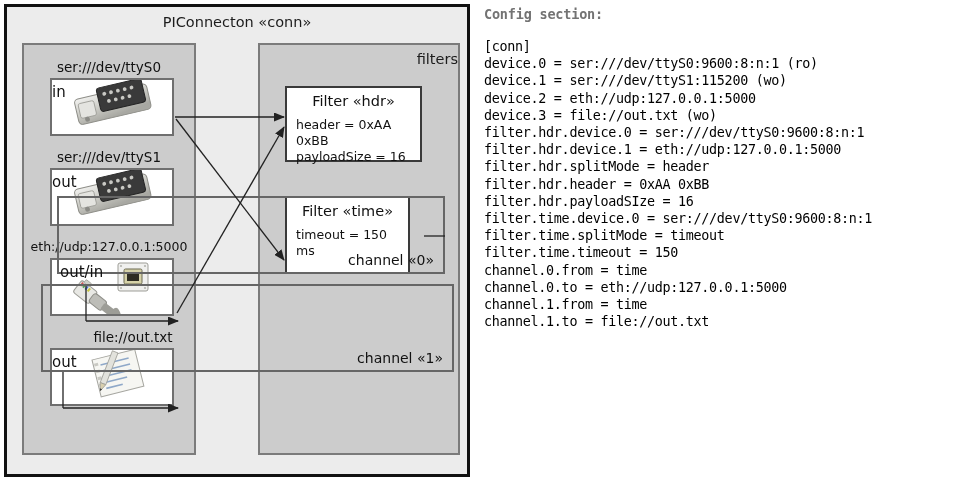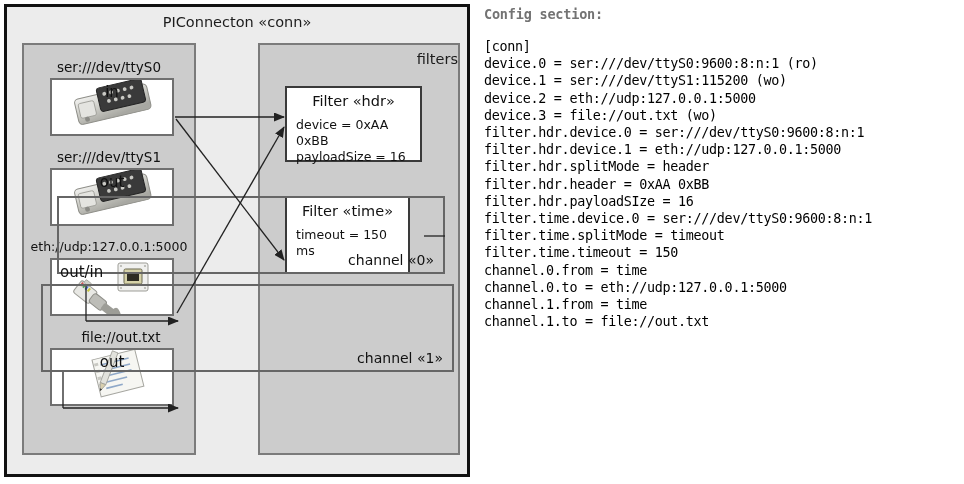--- a/index.html
+++ b/index.html
@@ -18,21 +18,21 @@
                font-size:14.5px;color:#1c1c1c;}
 
   #panel-devices{left:15px;top:36px;width:174px;height:412px;}
   #panel-filters{left:251px;top:36px;width:202px;height:412px;}
 
   
   .dev-label{position:absolute;text-align:center;font-size:13.5px;color:#111;
              white-space:nowrap;}
   .dev-box{position:absolute;background:#fff;border:2px solid #6f6f6f;
            box-sizing:border-box;}
-  .dev-io{position:absolute;left:0;top:3px;width:100%;text-align:center;
+  .dev-io{position:absolute;left:0;top:3px;width:100%;text-align:left;
           font-size:15px;color:#111;z-index:3;}
   .dev-io.left{text-align:left;padding-left:8px;}
   .dev-art{position:absolute;left:0;top:0;width:100%;height:100%;overflow:hidden;}
 
   
   .filter-box{position:absolute;background:#fff;border:2px solid #3a3a3a;
               box-sizing:border-box;}
   .filter-title{position:absolute;left:0;top:5px;width:100%;text-align:center;
                 font-size:14.5px;color:#111;}
   .filter-props{position:absolute;left:9px;top:29px;font-size:12.5px;
@@ -146,21 +146,21 @@
             </g>
             <rect x="18" y="2" width="16" height="11" rx="3" fill="#bdbdb8" stroke="#8e8e88" stroke-width="1"></rect>
             <rect x="32" y="3.5" width="14" height="8" rx="2" fill="#9d9d97"></rect>
             <path d="M46 4 q8 3 4 10" stroke="#9d9d97" stroke-width="7" fill="none" stroke-linecap="round"></path>
           </g>
         </svg>
       </div>
       <div class="dev-io left">out/in</div>
     </div>
 
-    <div class="dev-label" style="left:0;top:284px;width:100%;padding-left:12px;">file://out.txt</div>
+    <div class="dev-label" style="left:12px;top:284px;width:100%;padding-left:12px;">file://out.txt</div>
     <div class="dev-box" style="left:26px;top:303px;width:124px;height:58px;">
       <div class="dev-art">
         <svg viewBox="0 0 124 58" width="124" height="58">
           <g transform="translate(40,10) rotate(-14)">
             <rect x="0" y="0" width="44" height="38" fill="#f6f6f2" stroke="#a6a6a0" stroke-width="1"></rect>
             <g stroke="#8fa8c8" stroke-width="1.6">
               <line x1="7" y1="7" x2="36" y2="7"></line>
                 <line x1="7" y1="13" x2="36" y2="13"></line>
               <line x1="7" y1="19" x2="36" y2="19"></line>
                 <line x1="7" y1="25" x2="30" y2="25"></line>
@@ -184,21 +184,21 @@
     </div>
   </div>
 
   <div class="panel" id="panel-filters">
 
     <div class="panel-title">filters</div>
 
     <div class="filter-box" style="left:25px;top:41px;width:137px;height:76px;">
       <div class="filter-title">Filter «hdr»</div>
       <div class="filter-props">
-        <div>device = 0xAA 0xBB</div>
+        <div>header = 0xAA 0xBB</div>
         <div>payloadSize = 16</div>
       </div>
     </div>
 
     <div class="filter-box" style="left:25px;top:151px;width:125px;height:78px;">
       <div class="filter-title">Filter «time»</div>
       <div class="filter-props">
         <div>timeout = 150 ms</div>
       </div>
     </div>

